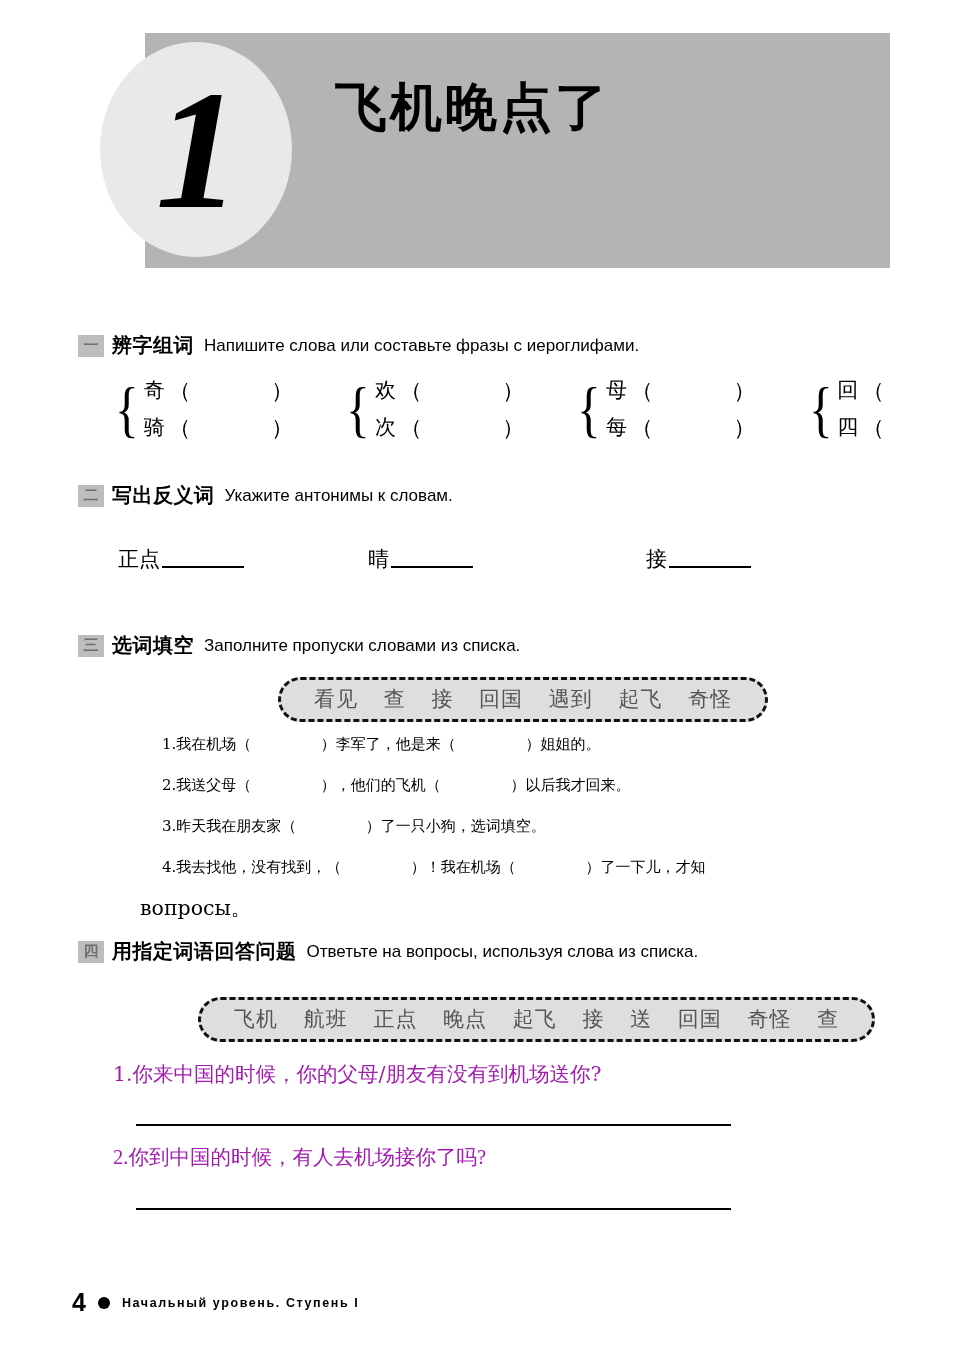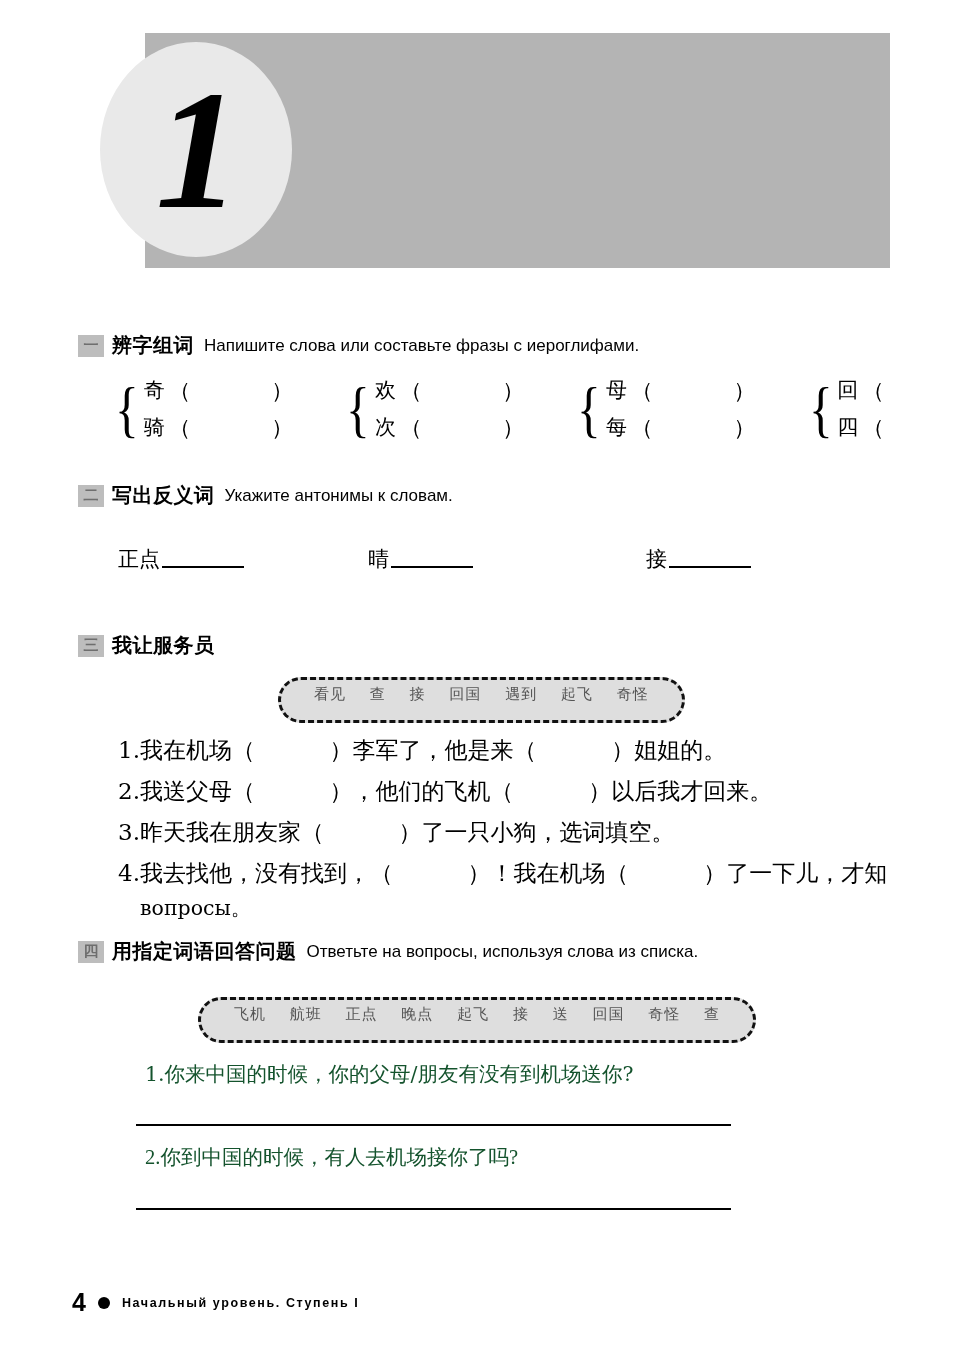--- a/index.html
+++ b/index.html
@@ -198,57 +198,57 @@
   }
   .cell-w1 { width: 250px; }
   .cell-w2 { width: 278px; }
 
   
   .wordbank {
     position: absolute;
     background: #dedede;
     border: 3px dashed #111;
     border-radius: 24px;
-    padding: 5px 24px 16px 24px;
+    padding: 5px 24px 6px 24px;
+    font-family: "DejaVu Serif", serif;
+    font-size: 21px;
+    color: #555;
+    white-space: nowrap;
+    letter-spacing: 1px;
+  }
+  .wordbank .w { margin: 0 9px; }
+
+  
+  .sentence {
+    position: absolute;
     font-family: "DejaVu Serif", serif;
     font-size: 15px;
-    color: #555;
-    white-space: nowrap;
-    letter-spacing: 1px;
-  }
-  .wordbank .w { margin: 0 9px; }
-
-  
-  .sentence {
-    position: absolute;
-    font-family: "DejaVu Serif", serif;
-    font-size: 23px;
     line-height: 1.55;
     color: #000;
     white-space: nowrap;
+    margin-left: 44px;
   }
   .sentence .gap {
     letter-spacing: 30px;
   }
   .sentence-wrap2 {
     position: absolute;
     font-family: "DejaVu Serif", serif;
     font-size: 20.5px;
     line-height: 1.55;
     color: #000;
   }
 
   
   .question {
     position: absolute;
     font-family: "DejaVu Serif", serif;
     font-size: 20.5px;
-    color: #14532d;
-    white-space: nowrap;
-    margin-left: 32px;
+    color: #a21caf;
+    white-space: nowrap;
   }
   .answer-rule {
     position: absolute;
     left: 136px;
     width: 595px;
     height: 0;
     border-top: 2px solid #000;
   }
 
   
@@ -282,20 +282,21 @@
   }
 </style>
 </head>
 <body>
 
 <div class="header">
   <div class="header-banner"></div>
   <div class="header-circle"></div>
   <div class="chapter-number">1</div>
   <div class="header-titles">
+    <div class="title-cn">飞机晚点了</div>
   </div>
 </div>
 
 <div class="section-head" style="left:78px; top:332px;">
   <span class="sec-marker">一</span>
   <span class="sec-cn">辨字组词</span>
   <span class="sec-ru">Напишите слова или составьте фразы с иероглифами.</span>
 </div>
 
 <div class="brace-row">
@@ -376,21 +377,22 @@
     </div>
     <div class="antonym-cell">
       <span class="word">接</span>
       <span class="blank"></span>
     </div>
   </div>
 </div>
 
 <div class="section-head" style="left:78px; top:632px;">
   <span class="sec-marker">三</span>
-  <span class="sec-cn">我让服务员</span>
+  <span class="sec-cn">选词填空</span>
+  <span class="sec-ru">Заполните пропуски словами из списка.</span>
 </div>
 
 <div class="wordbank" style="left:278px; top:677px;">
   <span class="w">看见</span>
   <span class="w">查</span>
   <span class="w">接</span>
   <span class="w">回国</span>
   <span class="w">遇到</span>
   <span class="w">起飞</span>
   <span class="w">奇怪</span>

